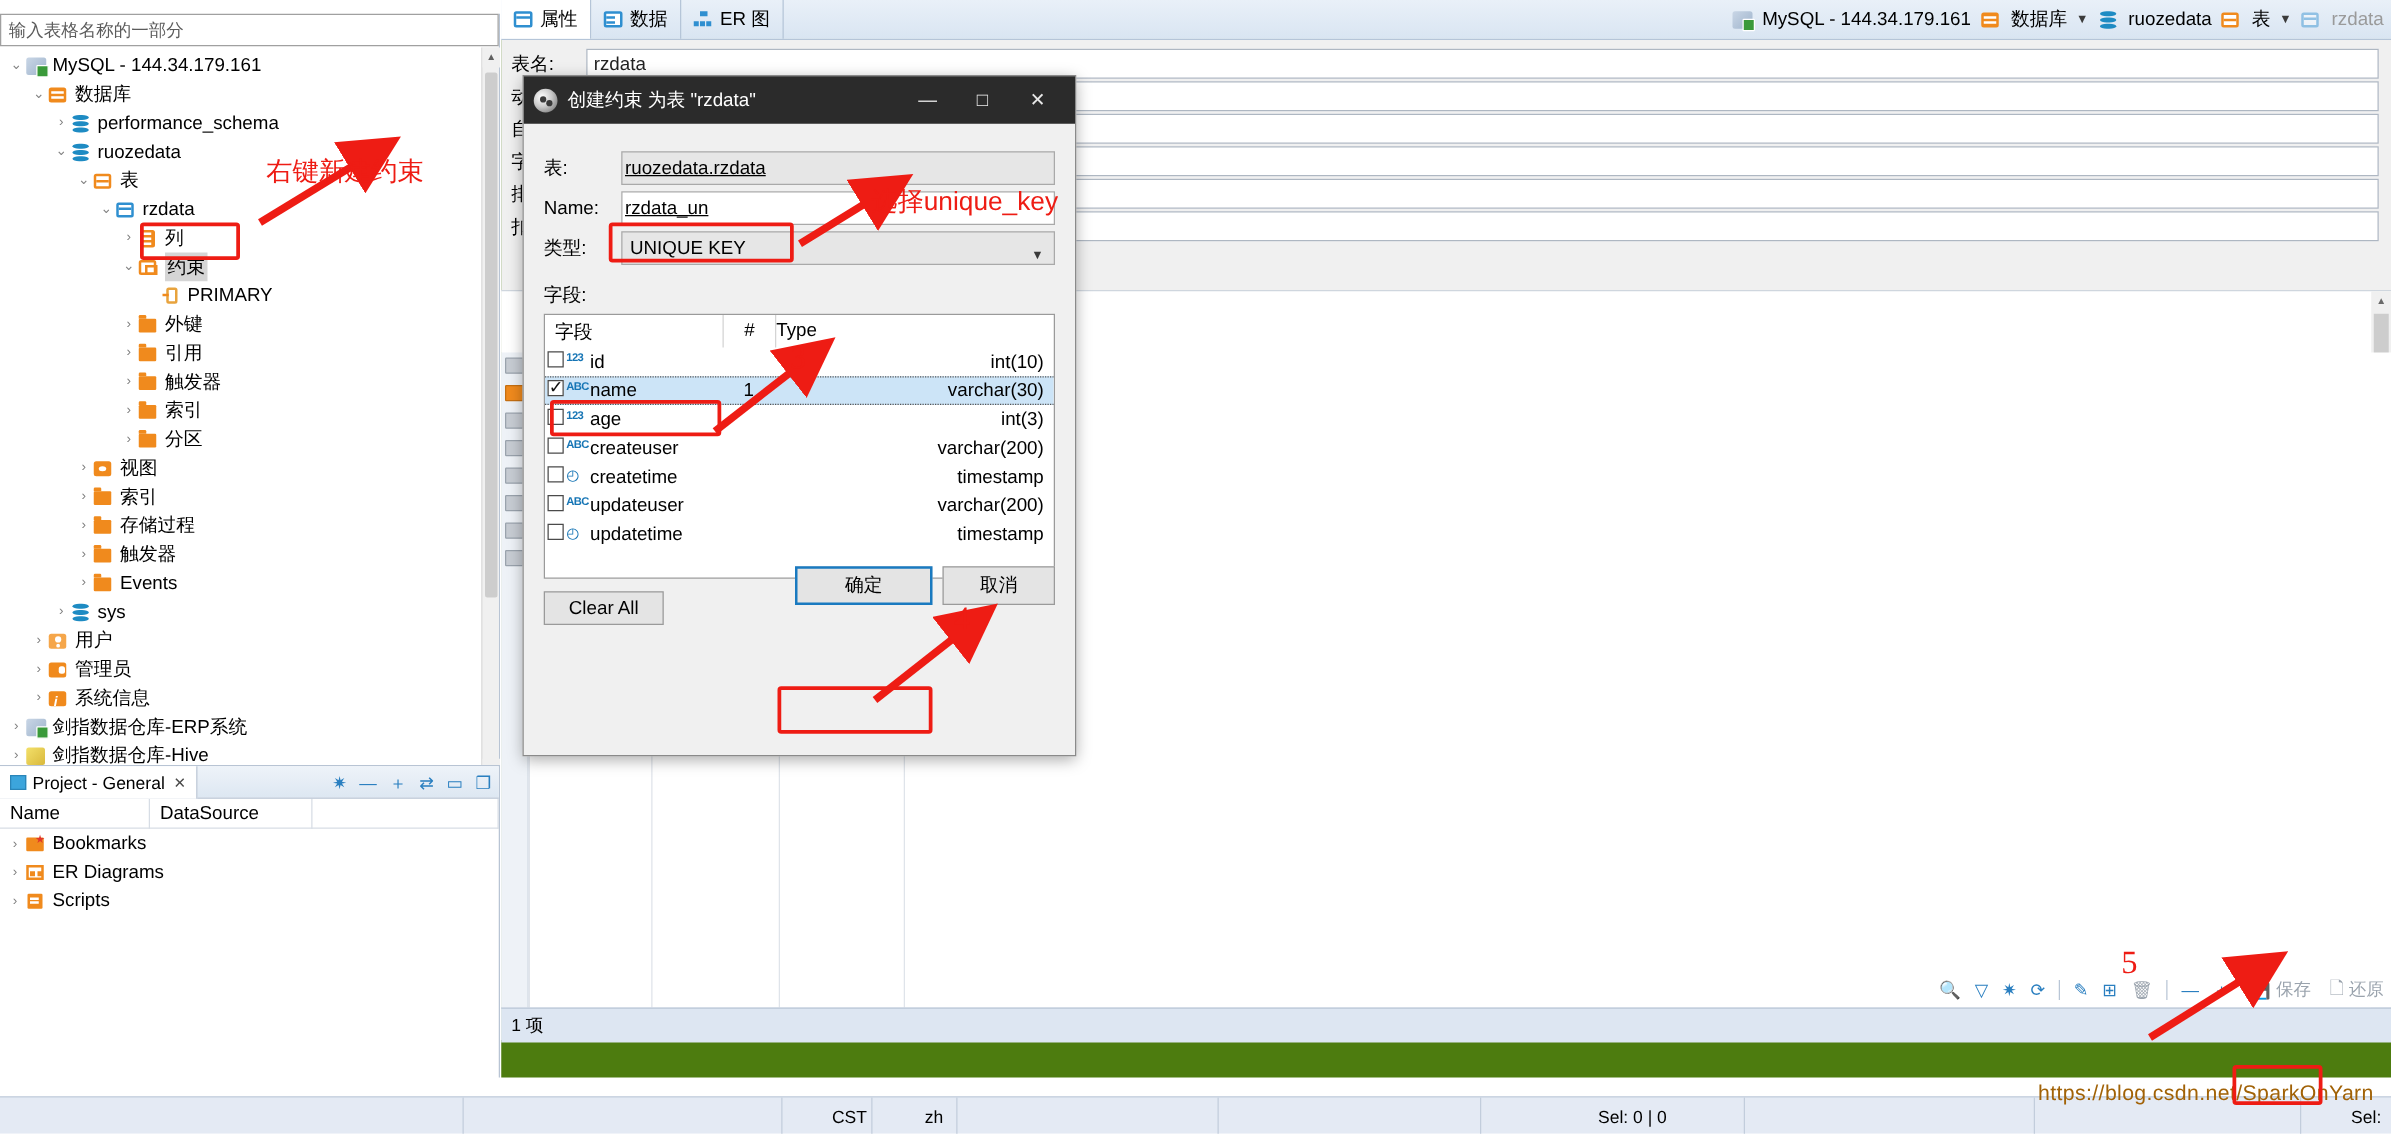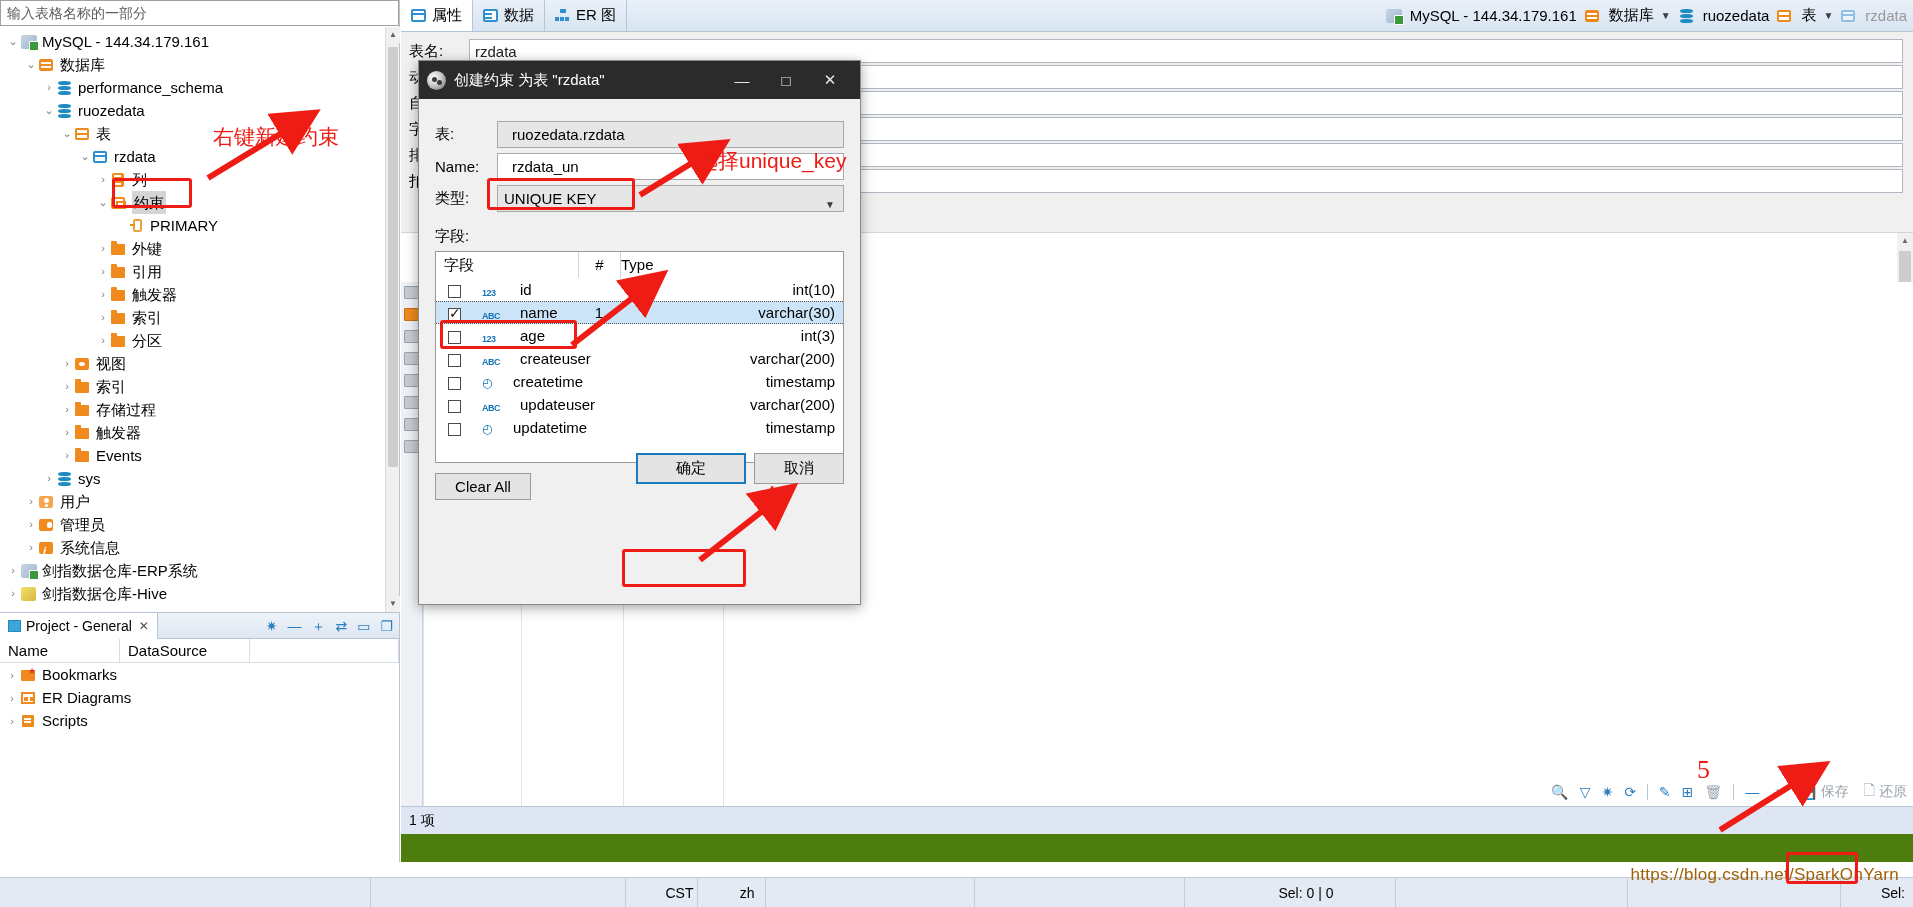--- a/index.html
+++ b/index.html
@@ -9,21 +9,21 @@
     overflow: hidden;
     background: #ffffff;
     font-family: "Liberation Sans", "DejaVu Sans", sans-serif;
     font-size: 15px;
     color: #000;
   }
   #app { position: relative; width: 1913px; height: 907px; }
 
   
   #nav-panel {
-    position: absolute; left: 0; top: 0; width: 400px; height: 612px;
+    position: absolute; left: 0; top: 11px; width: 400px; height: 612px;
     background: #ffffff; border-right: 1px solid #b8c4d4;
   }
   #nav-filter {
     height: 26px; width: 100%;
     border: 1px solid #a0a0a0; background: #fff;
     padding: 2px 6px; color: #5c5c5c; font-size: 14px;
     line-height: 21px; white-space: nowrap; overflow: hidden;
   }
   #nav-tree {
     position: absolute; top: 27px; left: 0; right: 14px; bottom: 0;
@@ -261,39 +261,39 @@
     margin-right: 8px; position: relative;
   }
   #dlg-appicon:after{content:"";position:absolute;left:5px;top:6px;width:5px;height:5px;border-radius:50%;background:#3a3a3a;box-shadow:5px 3px 0 #3a3a3a;}
   #dlg-title-text { flex: 1; }
   .dlg-wbtn { width: 44px; text-align: center; color: #e8e8e8; font-size: 15px; }
   #dialog-body { position: relative; padding: 14px 16px 0 16px; }
   .dlg-row { display: flex; align-items: center; height: 30px; margin-bottom: 2px;}
   .dlg-label { width: 62px; font-size: 15px; }
   .dlg-field {
     flex: 1; height: 27px; border: 1px solid #a9a9a9; background: #fff;
-    padding: 2px 14px; font-size: 15px; line-height: 21px;
+    padding: 2px 2px; font-size: 15px; line-height: 21px; text-decoration: underline;
   }
   .dlg-field.readonly { background: #e6e6e6; }
   #dlg-type-select {
     flex: 1; height: 27px; border: 1px solid #a9a9a9; background: #e6e6e6;
     padding: 2px 6px; font-size: 15px; line-height: 21px; position: relative;
   }
   #dlg-type-select .chev { position: absolute; right: 8px; top: 8px; font-size: 10px; color: #3a3a3a;}
   #dlg-fields-label { font-size: 15px; margin: 14px 0 5px 0; }
   #dlg-table {
     border: 1px solid #9a9a9a; background: #fff; height: 212px; overflow: hidden;
   }
   #dlg-table .thead { display: flex; height: 26px; align-items: center; font-size: 15px; }
   #dlg-table .thead .c1 { width: 142px; padding-left: 8px; }
   #dlg-table .thead .c2 { width: 42px; text-align: center; border-left: 1px solid #d4d4d4; height:26px; line-height:26px;}
   #dlg-table .thead .c3 { flex: 1; padding-right: 8px; border-left: 1px solid #d4d4d4; height:26px; line-height:26px;}
   .dlg-trow { display: flex; align-items: center; height: 23px; font-size: 15px; }
   .dlg-trow.sel { background: #cce4f7; border-top: 1px dotted #555; border-bottom: 1px dotted #555;}
-  .dlg-trow .c1 { width: 142px; padding-left: 12px; display: flex; align-items: flex-end; gap: 21px;}
+  .dlg-trow .c1 { width: 142px; padding-left: 2px; display: flex; align-items: flex-start; gap: 2px;}
   .dlg-trow .c2 { width: 42px; text-align: center; }
   .dlg-trow .c3 { flex: 1; text-align: right; padding-right: 8px; }
   .cbox { width: 13px; height: 13px; border: 1px solid #4a4a4a; background: #fff; display: inline-block; position: relative; flex:0 0 13px;}
   .cbox.on:after { content: "✓"; position: absolute; left: 0px; top: -4px; font-size: 14px; color: #111; }
   .tico { font-size: 9px; font-weight: bold; color: #1675b5; width: 17px; display:inline-block; letter-spacing:-0.5px;}
   .tico.clock { font-size: 12px; }
   #clear-all-btn {
     margin: 10px 0 0 0; width: 96px; height: 27px;
     background: #e4e4e4; border: 1px solid #9a9a9a; font-size: 15px;
     display: flex; align-items: center; justify-content: center;

